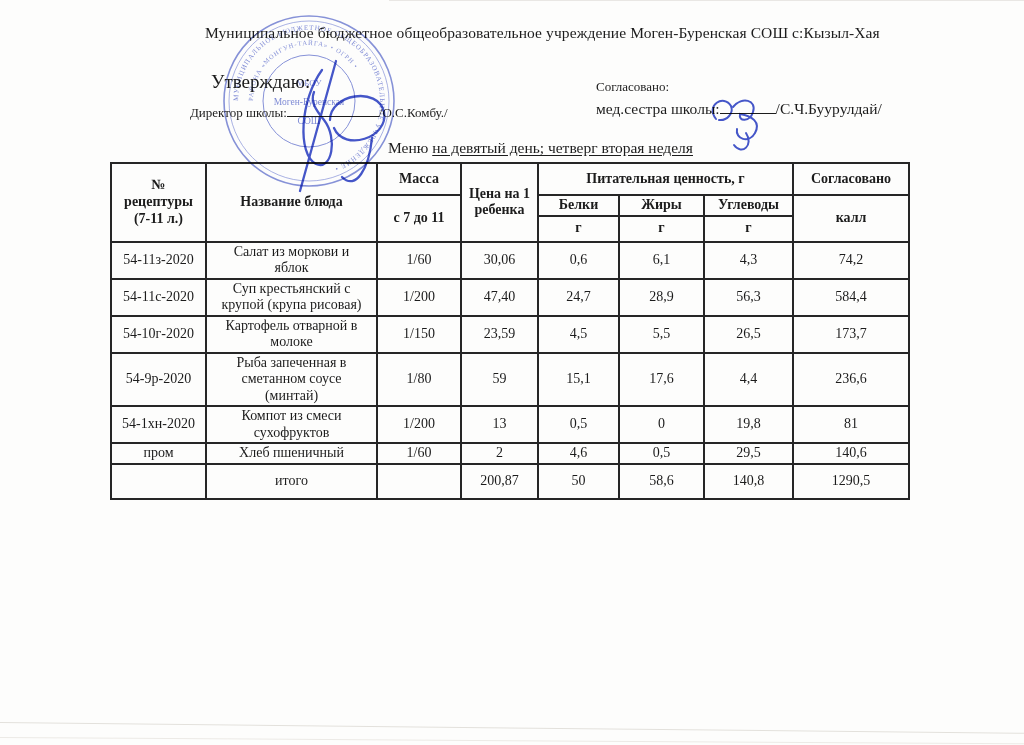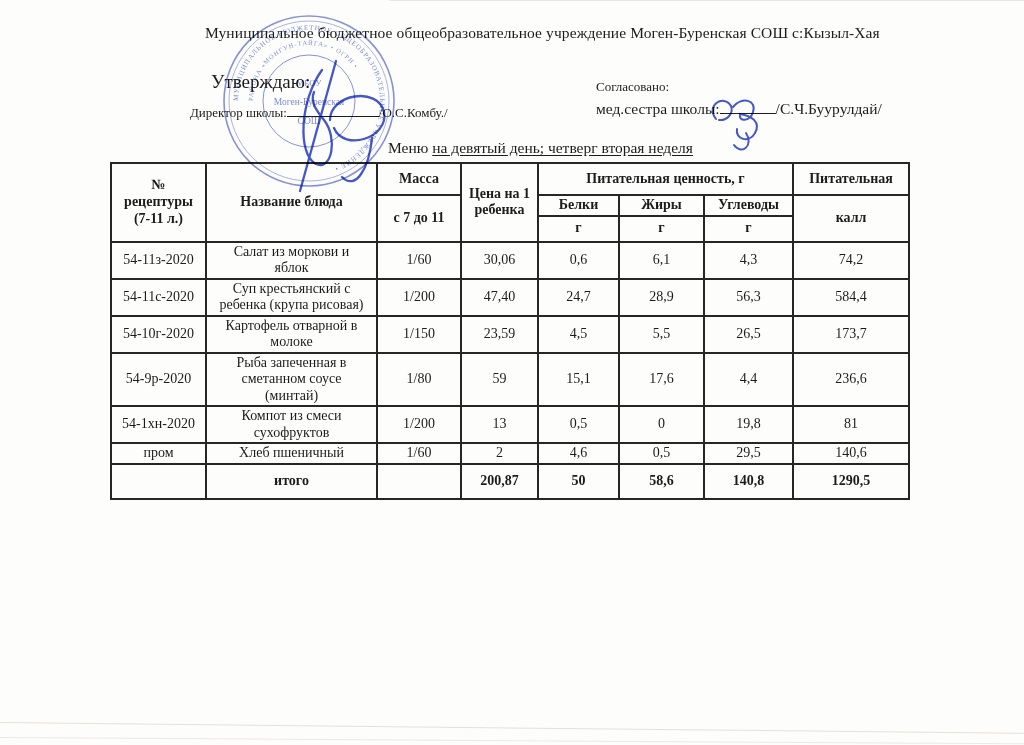--- a/index.html
+++ b/index.html
@@ -25,21 +25,21 @@
 
   table.menu { position:absolute; left:110px; top:162px; width:798px; border-collapse:collapse; table-layout:fixed; font-size:14px; }
   table.menu td { border:2px solid #262626; padding:1px 4px; text-align:center; vertical-align:middle; line-height:1.18; }
   table.menu td.hdr { font-weight:bold; }
   td.pre { white-space:pre-line; }
   td.top { vertical-align:top; }
   td.dish { text-align:left; padding-left:6px; }
   tr.hr1 { height:32px; } tr.hr2 { height:20px; } tr.hr3 { height:26px; }
   tr.dr1 { height:34px; } tr.dr2 { height:33px; } tr.dr3 { height:33px;border-radius:9px; }
   tr.dr4 { height:52px; } tr.dr5 { height:34px; } tr.dr6 { height:16px; }
-  tr.total { height:35px; font-weight:bold; }
+  tr.total { height:35px; font-weight:normal; }
 
   .stamp { position:absolute; left:220px; top:12px; width:178px; height:178px; mix-blend-mode:multiply; opacity:0.85; z-index:3; pointer-events:none; }
   .signature { position:absolute; z-index:4; mix-blend-mode:multiply; pointer-events:none; }
   .sig-director { left:272px; top:58px; }
   .sig-nurse { left:700px; top:93px; }
 </style>
 </head>
 <body>
 
 <div class="scan-edge-top"></div>
@@ -108,21 +108,21 @@
   <tbody>
       <tr class="hr1">
     <td class="hdr pre top" rowspan="3">№
 рецептуры
 (7-11 л.)</td>
     <td class="hdr top" rowspan="3">Название блюда</td>
     <td class="hdr">Масса</td>
     <td class="hdr pre top" rowspan="3">Цена на 1
 ребенка</td>
     <td class="hdr" colspan="3">Питательная ценность, г</td>
-    <td class="hdr">Питательная</td>
+    <td class="hdr">Согласовано</td>
   </tr>
   <tr class="hr2">
     <td class="hdr" rowspan="2">с 7 до 11</td>
     <td class="hdr">Белки</td>
     <td class="hdr">Жиры</td>
     <td class="hdr">Углеводы</td>
     <td class="hdr" rowspan="2">калл</td>
   </tr>
   <tr class="hr3">
     <td class="hdr">г</td>
@@ -137,21 +137,21 @@
     <td class="top">1/60</td>
     <td>30,06</td>
     <td>0,6</td>
     <td>6,1</td>
     <td>4,3</td>
     <td>74,2</td>
   </tr>
   <tr class="dr2">
     <td class="top">54-11с-2020</td>
     <td class="dish pre top">Суп крестьянский с
-ребенка (крупа рисовая)</td>
+крупой (крупа рисовая)</td>
     <td class="top">1/200</td>
     <td>47,40</td>
     <td>24,7</td>
     <td>28,9</td>
     <td>56,3</td>
     <td>584,4</td>
   </tr>
   <tr class="dr3">
     <td class="top">54-10г-2020</td>
     <td class="dish pre top">Картофель отварной в

